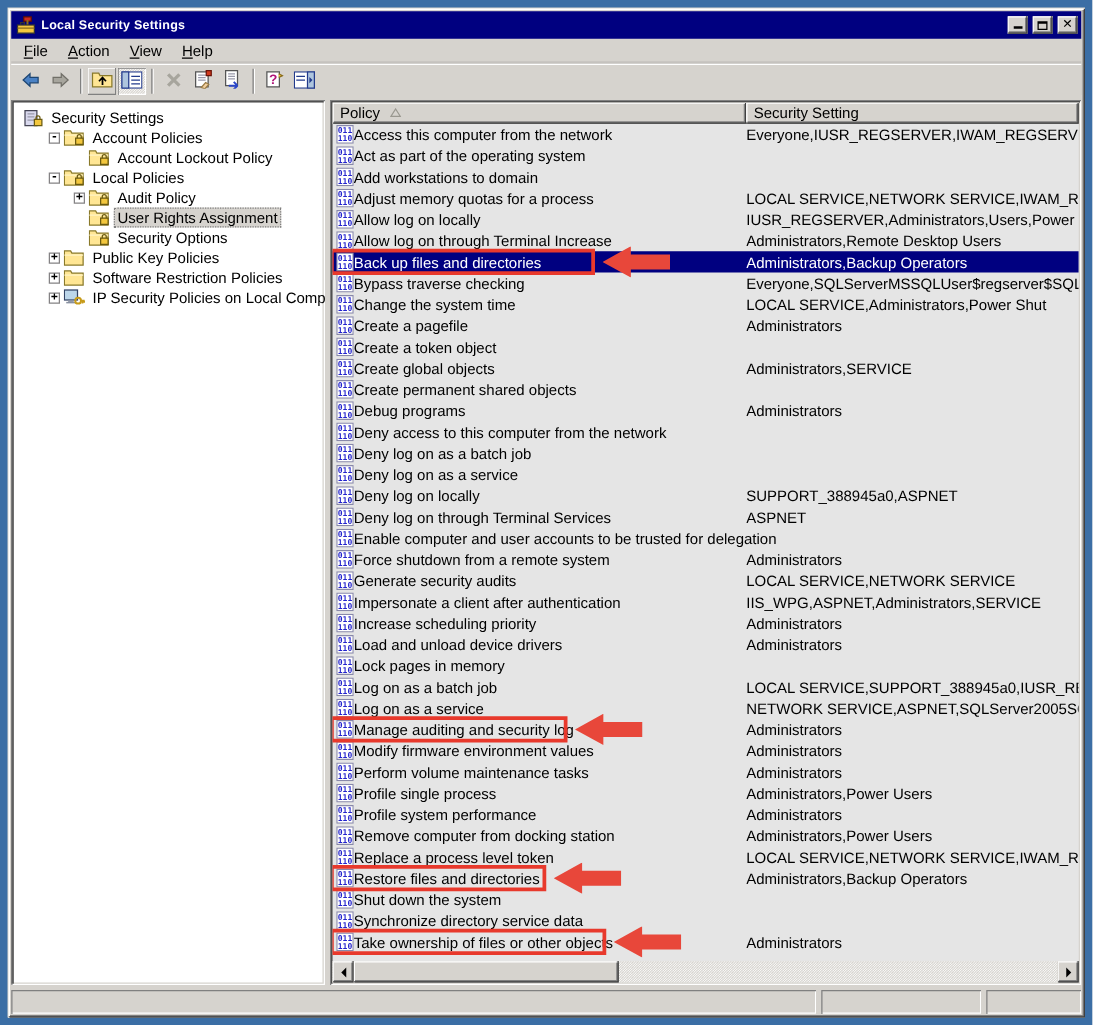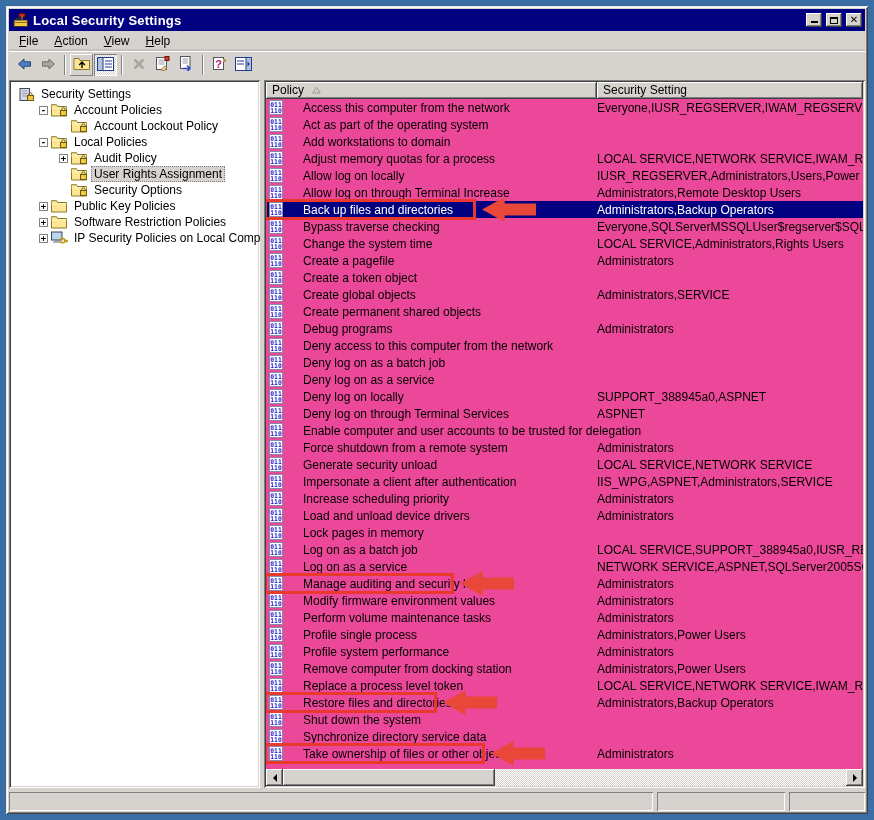--- a/index.html
+++ b/index.html
@@ -14,21 +14,21 @@
     width:100%; height:100%; background:#d6d3ce;
     display:flex; flex-direction:column;
     box-shadow: inset 1px 1px 0 #e8e6e2, inset -1px -1px 0 #404040,
                 inset 2px 2px 0 #fff,    inset -2px -2px 0 #808080;
     padding:3px;
   }
   
   .titlebar { height:22px; background:#000080; display:flex; align-items:center;
               padding:0 3px 0 4px; gap:4px; flex:none; }
   .titlebar .app-icon { width:16px; height:16px; flex:none; }
-  .titlebar .title { color:#fff; font-weight:bold; font-size:13px; flex:1;
+  .titlebar .title { color:#fff; font-weight:bold; font-size:10px; flex:1;
                      white-space:nowrap; overflow:hidden; letter-spacing:.2px; }
   .cap-btn { width:16px; height:14px; background:#d6d3ce; flex:none;
              box-shadow: inset -1px -1px 0 #404040, inset 1px 1px 0 #fff,
                          inset -2px -2px 0 #808080;
              display:flex; align-items:center; justify-content:center;
              font-size:9px; font-weight:bold; line-height:1; }
   .g-min { width:7px; height:7px; border-bottom:2px solid #000; margin-top:-2px; }
   .g-max { width:8px; height:7px; border:1px solid #000; border-top:2px solid #000; }
   .g-close { font-size:10px; font-weight:bold; margin-top:-1px; }
   
@@ -56,30 +56,30 @@
   .splitter { width:4px; flex:none; }
   .titem { height:16px; display:flex; align-items:center; white-space:nowrap; }
   .texp { width:9px; height:9px; flex:none; border:1px solid #848284; background:#fff;
           display:flex; align-items:center; justify-content:center;
           font-size:9px; line-height:7px; font-weight:bold; font-family:"DejaVu Sans Mono",monospace; }
   .tslot { width:13px; flex:none; display:flex; align-items:center; justify-content:center; }
   .ticon { width:17px; height:15px; flex:none; margin:0 3px 0 1px; }
   .tlabel { padding:0 3px; }
   .titem.selected .tlabel { background:#d6d3ce; border:1px dotted #808080; padding:0 2px; }
   
-  .listpane { flex:1; min-width:0; background:#ec4899; display:flex; flex-direction:column; position:relative; }
+  .listpane { flex:1; min-width:0; background:#e5e5e5; display:flex; flex-direction:column; position:relative; }
   .listheader { display:flex; height:17px; flex:none; background:#d6d3ce; margin:2px 2px 0 2px; }
   .hcell { box-shadow: inset -1px -1px 0 #404040, inset 1px 1px 0 #fff,
                        inset -2px -2px 0 #808080;
            padding:1px 4px 2px 6px; display:flex; align-items:center; gap:8px; height:17px; }
   .hcell.c0 { width:331px; flex:none; }
   .hcell.c1 { flex:1; min-width:0; }
   .rows { flex:1; overflow:hidden; margin:0 2px; position:relative; }
   .lrow { height:17px; display:flex; align-items:center; white-space:nowrap; position:relative; }
-  .lrow .c0 { width:331px; flex:none; display:flex; align-items:center; gap:20px;
+  .lrow .c0 { width:331px; flex:none; display:flex; align-items:center; gap:0;
               padding-left:3px; overflow:visible; position:relative; z-index:1; }
   .lrow .c1 { flex:1; min-width:0; overflow:hidden; }
   .picon { width:14px; height:15px; flex:none; }
   .lrow.selected { background:#000080; color:#fff; }
   .annbox { position:absolute; top:-2px; height:21px; left:-2px; z-index:6;
             border:3px solid #e8392c; pointer-events:none; }
   .annarrow { position:absolute; top:-4px; height:25px; width:54px; z-index:7; pointer-events:none;
               background:#e8473a;
               clip-path:polygon(0 50%, 42% 0, 42% 26%, 100% 26%, 100% 74%, 42% 74%, 42% 100%);
               filter:drop-shadow(1px 2px 0 rgba(140,20,10,.65)); }
@@ -431,21 +431,21 @@
             </div>
             <div class="lrow">
               <span class="c0">
                 <span class="picon"><svg width="14" height="15" viewBox="0 0 14 15">
                     <rect x="0.5" y="0.5" width="13" height="14" fill="#fff" stroke="#8888aa"></rect>
                     <text x="7" y="6.8" text-anchor="middle" font-size="6.4" font-weight="bold" fill="#2222cc" font-family="DejaVu Sans Mono,monospace">011</text>
                     <text x="7" y="13.2" text-anchor="middle" font-size="6.4" font-weight="bold" fill="#2222cc" font-family="DejaVu Sans Mono,monospace">110</text>
                   </svg></span>
                 <span class="ptext">Change the system time</span>
               </span>
-              <span class="c1">LOCAL SERVICE,Administrators,Rights Users</span>
+              <span class="c1">LOCAL SERVICE,Administrators,Power Shut</span>
             </div>
             <div class="lrow">
               <span class="c0">
                 <span class="picon"><svg width="14" height="15" viewBox="0 0 14 15">
                     <rect x="0.5" y="0.5" width="13" height="14" fill="#fff" stroke="#8888aa"></rect>
                     <text x="7" y="6.8" text-anchor="middle" font-size="6.4" font-weight="bold" fill="#2222cc" font-family="DejaVu Sans Mono,monospace">011</text>
                     <text x="7" y="13.2" text-anchor="middle" font-size="6.4" font-weight="bold" fill="#2222cc" font-family="DejaVu Sans Mono,monospace">110</text>
                   </svg></span>
                 <span class="ptext">Create a pagefile</span>
               </span>
@@ -571,21 +571,21 @@
               </span>
               <span class="c1">Administrators</span>
             </div>
             <div class="lrow">
               <span class="c0">
                 <span class="picon"><svg width="14" height="15" viewBox="0 0 14 15">
                     <rect x="0.5" y="0.5" width="13" height="14" fill="#fff" stroke="#8888aa"></rect>
                     <text x="7" y="6.8" text-anchor="middle" font-size="6.4" font-weight="bold" fill="#2222cc" font-family="DejaVu Sans Mono,monospace">011</text>
                     <text x="7" y="13.2" text-anchor="middle" font-size="6.4" font-weight="bold" fill="#2222cc" font-family="DejaVu Sans Mono,monospace">110</text>
                   </svg></span>
-                <span class="ptext">Generate security unload</span>
+                <span class="ptext">Generate security audits</span>
               </span>
               <span class="c1">LOCAL SERVICE,NETWORK SERVICE</span>
             </div>
             <div class="lrow">
               <span class="c0">
                 <span class="picon"><svg width="14" height="15" viewBox="0 0 14 15">
                     <rect x="0.5" y="0.5" width="13" height="14" fill="#fff" stroke="#8888aa"></rect>
                     <text x="7" y="6.8" text-anchor="middle" font-size="6.4" font-weight="bold" fill="#2222cc" font-family="DejaVu Sans Mono,monospace">011</text>
                     <text x="7" y="13.2" text-anchor="middle" font-size="6.4" font-weight="bold" fill="#2222cc" font-family="DejaVu Sans Mono,monospace">110</text>
                   </svg></span>

